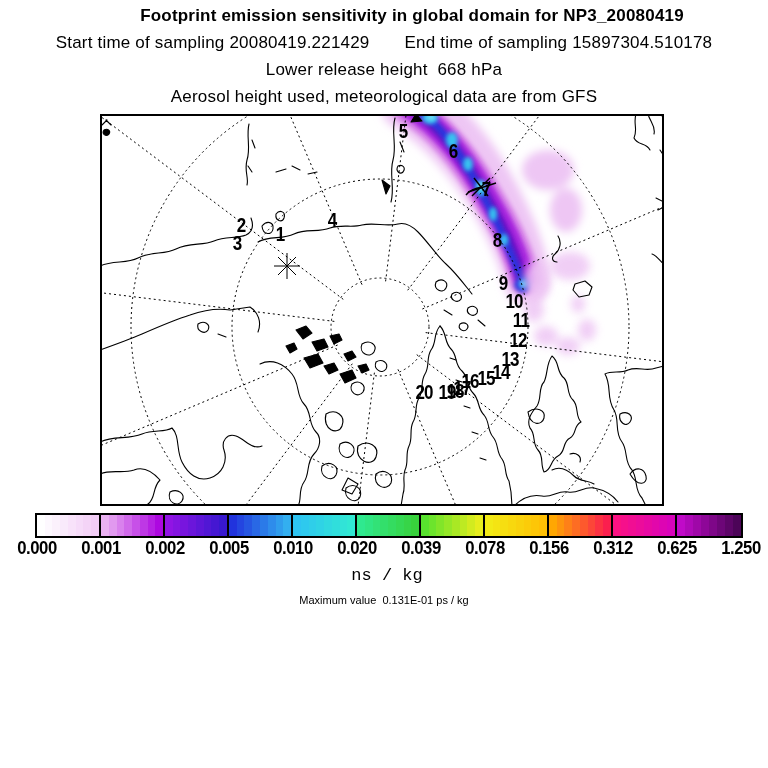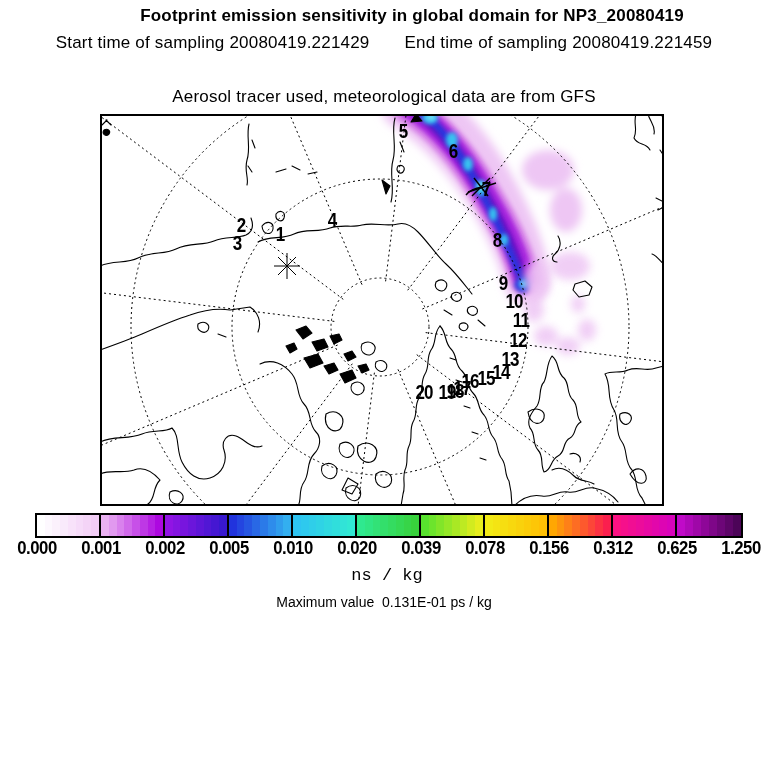--- a/index.html
+++ b/index.html
@@ -17,34 +17,35 @@
   .traj-label{position:absolute;font-size:20px;font-weight:bold;letter-spacing:-1px;
       transform:translate(-50%,-50%) scaleX(.85);line-height:1;}
   #colorbar{position:absolute;left:35px;top:513px;width:704px;height:21px;
       border:2px solid #000;display:flex;}
   .cb-seg{width:64px;height:100%;box-sizing:border-box;border-right:2px solid #000;}
   .cb-seg:last-child{border-right:none;}
   #cb-ticks{position:absolute;left:35px;top:537px;width:708px;height:20px;text-decoration:underline;}
   .cb-tick{position:absolute;width:64px;text-align:center;font-size:19px;font-weight:bold;
       letter-spacing:-.5px;transform:scaleX(.88);}
   #cb-units{position:absolute;left:35px;top:566px;width:704px;text-align:center;font-size:17px;font-family:Liberation Mono, monospace;}
-  #max-line{position:absolute;left:0;top:594px;width:768px;text-align:center;font-size:14px;}
+  #max-line{position:absolute;left:0;top:594px;width:768px;text-align:center;font-size:11px;}
 </style>
 </head>
 <body>
 
 <div class="hdr hdr-title">Footprint emission sensitivity in global domain for NP3_20080419</div>
 <div class="hdr hdr-line" id="hdr-times">
   <span class="ws-pre">Start time of sampling 20080419.221429</span>
-  <span class="ws-pre">End time of sampling 20080419.221459</span>
+  <span class="ws-pre">End time of sampling 15897304.510178</span>
 </div>
 <div class="hdr hdr-line" id="hdr-heights">
+  <span class="ws-pre">Lower release height  668 hPa</span>
 </div>
 <div class="hdr hdr-line" id="hdr-tracer">
-  <span>Aerosol tracer used, meteorological data are from GFS</span>
+  <span>Aerosol height used, meteorological data are from GFS</span>
 </div>
 
 <div id="map">
   <svg width="564" height="392" viewBox="0 0 564 392">
     <defs>
       <filter id="b1" x="-30%" y="-30%" width="160%" height="160%">
           <feGaussianBlur stdDeviation="2"></feGaussianBlur>
         </filter>
       <filter id="b2" x="-40%" y="-40%" width="180%" height="180%">
           <feGaussianBlur stdDeviation="4"></feGaussianBlur>

